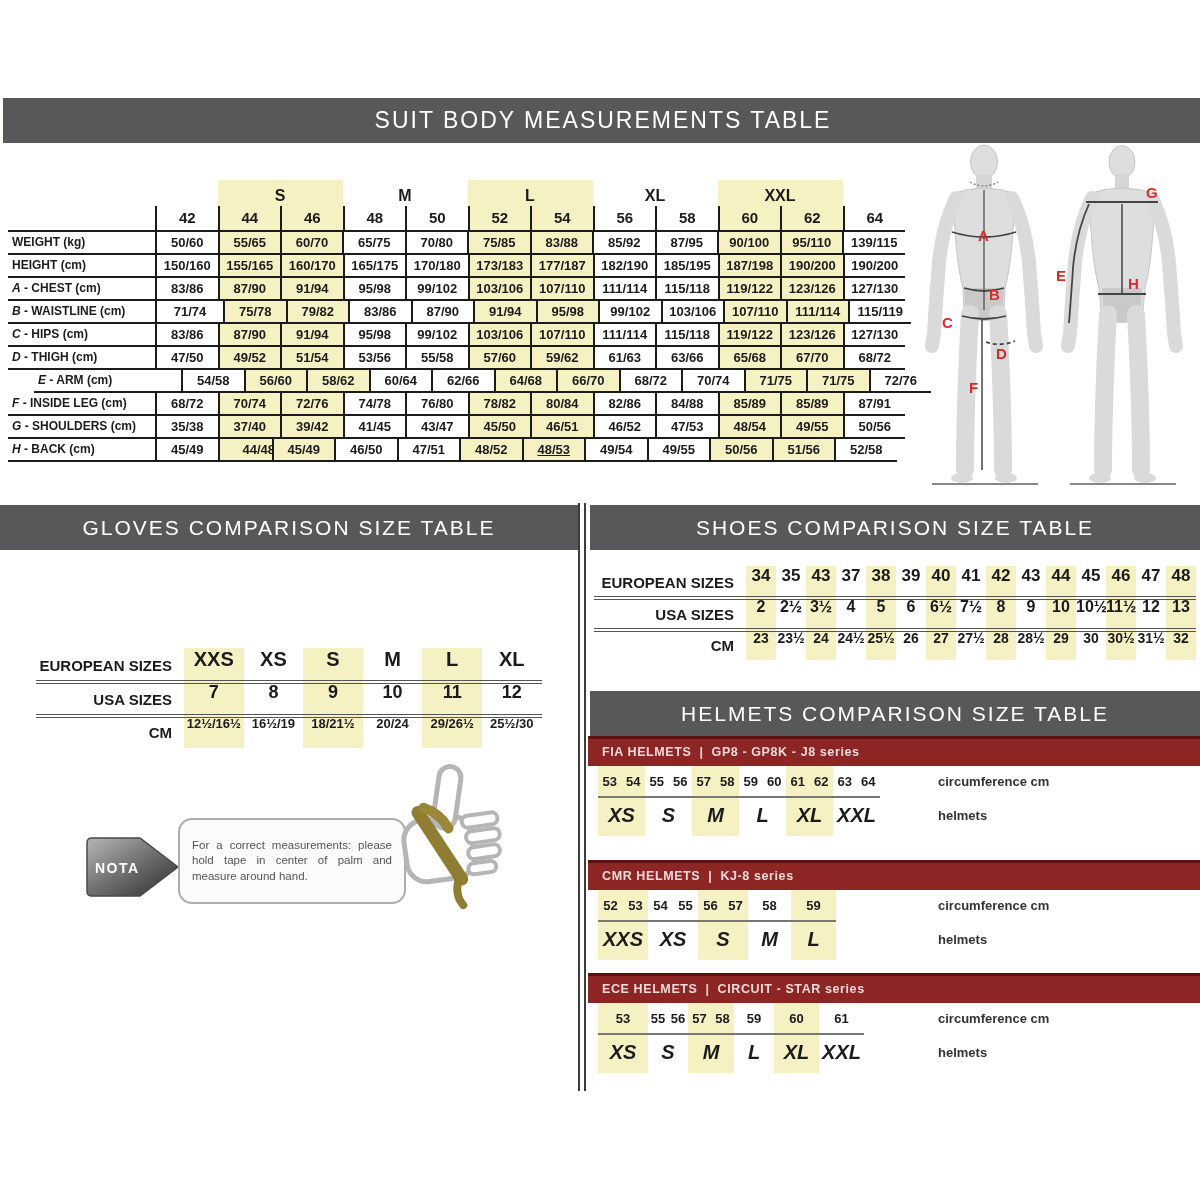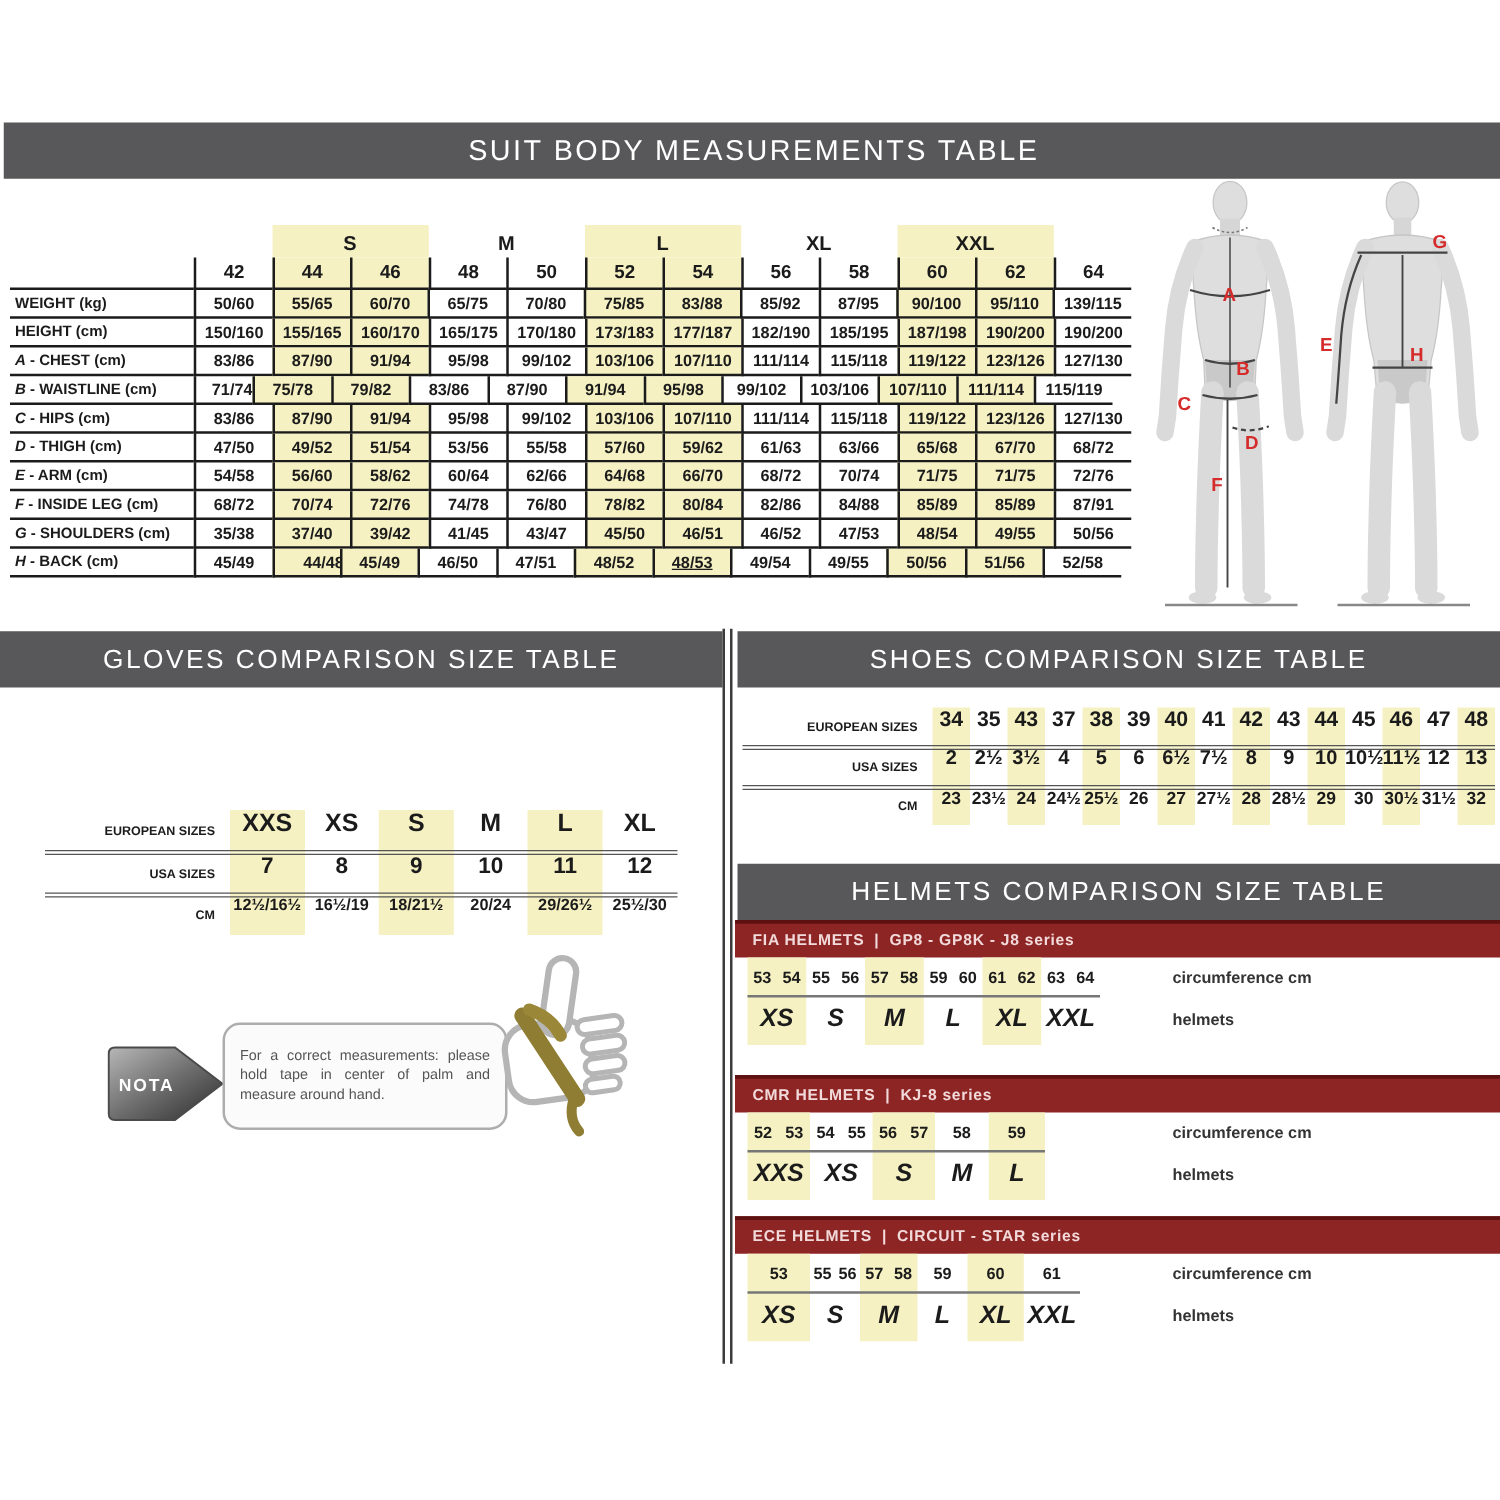--- a/index.html
+++ b/index.html
@@ -17,21 +17,21 @@
   .szc{height:26px;font-weight:700;font-size:15px;line-height:24px;border-left:2px solid #1b1b1b;border-bottom:2px solid #1b1b1b;}
   .dc {height:23px;font-weight:700;font-size:13px;line-height:21px;border-left:2px solid #1b1b1b;border-bottom:2px solid #1b1b1b;}
   .lblc{height:23px;text-align:left;font-weight:700;font-size:12px;line-height:21px;padding-left:4px;
         border-bottom:2px solid #1b1b1b;box-sizing:border-box;flex:none;}
   .lblc i{font-style:italic;}
   .spacer{border:none!important;background:transparent!important;}
   .hl{background:#f5f1c2;}
   
   .minitab{position:absolute;}
   .mrow{display:flex;align-items:center;}
-  .mlabel{box-sizing:border-box;text-align:right;font-weight:700;font-size:10px;padding-right:12px;flex:none;}
+  .mlabel{box-sizing:border-box;text-align:right;font-weight:700;font-size:15px;padding-right:12px;flex:none;}
   .mval{box-sizing:border-box;text-align:center;flex:none;}
   .drule{position:absolute;left:0;right:0;height:4px;border-top:1.5px solid #555;border-bottom:1.5px solid #555;box-sizing:border-box;}
   
   #divider{position:absolute;left:578px;top:503px;width:8px;height:588px;box-sizing:border-box;
            border-left:2px solid #3c3c3c;border-right:2px solid #3c3c3c;}
   
   .hbar{position:absolute;left:588px;width:612px;height:27px;background:#8e2525;border-top:3px solid #5e1111;
         box-sizing:content-box;color:#f2dada;font-weight:700;font-size:12.5px;line-height:26px;
         padding-left:14px;letter-spacing:.6px;width:598px;}
   .hbar .pipe{margin:0 8px;}
@@ -122,21 +122,21 @@
         <div class="scell dc hl" style="width: 62.5px;">103/106</div>
         <div class="scell dc hl" style="width: 62.5px;">107/110</div>
         <div class="scell dc" style="width: 62.5px;">111/114</div>
         <div class="scell dc" style="width: 62.5px;">115/118</div>
         <div class="scell dc hl" style="width: 62.5px;">119/122</div>
         <div class="scell dc hl" style="width: 62.5px;">123/126</div>
         <div class="scell dc" style="width: 62.5px;">127/130</div>
       </div>
       <div class="srow">
         <div class="lblc" style="width: 147px;"><i>B</i> - WAISTLINE (cm)</div>
-        <div class="scell dc" style="width: 47px; text-align: right;">71/74</div>
+        <div class="scell dc" style="width: 68px;">71/74</div>
         <div class="scell dc hl" style="width: 62.5px;">75/78</div>
         <div class="scell dc hl" style="width: 62.5px;">79/82</div>
         <div class="scell dc" style="width: 62.5px;">83/86</div>
         <div class="scell dc" style="width: 62.5px;">87/90</div>
         <div class="scell dc hl" style="width: 62.5px;">91/94</div>
         <div class="scell dc hl" style="width: 62.5px;">95/98</div>
         <div class="scell dc" style="width: 62.5px;">99/102</div>
         <div class="scell dc" style="width: 62.5px;">103/106</div>
         <div class="scell dc hl" style="width: 62.5px;">107/110</div>
         <div class="scell dc hl" style="width: 62.5px;">111/114</div>
@@ -166,21 +166,21 @@
         <div class="scell dc" style="width: 62.5px;">55/58</div>
         <div class="scell dc hl" style="width: 62.5px;">57/60</div>
         <div class="scell dc hl" style="width: 62.5px;">59/62</div>
         <div class="scell dc" style="width: 62.5px;">61/63</div>
         <div class="scell dc" style="width: 62.5px;">63/66</div>
         <div class="scell dc hl" style="width: 62.5px;">65/68</div>
         <div class="scell dc hl" style="width: 62.5px;">67/70</div>
         <div class="scell dc" style="width: 62.5px;">68/72</div>
       </div>
       <div class="srow">
-        <div class="lblc" style="width: 147px;"><i>E</i> - ARM (cm)</div>
+        <div class="lblc" style="width: 147px; margin-left: 26px;"><i>E</i> - ARM (cm)</div>
         <div class="scell dc" style="width: 62.5px;">54/58</div>
         <div class="scell dc hl" style="width: 62.5px;">56/60</div>
         <div class="scell dc hl" style="width: 62.5px;">58/62</div>
         <div class="scell dc" style="width: 62.5px;">60/64</div>
         <div class="scell dc" style="width: 62.5px;">62/66</div>
         <div class="scell dc hl" style="width: 62.5px;">64/68</div>
         <div class="scell dc hl" style="width: 62.5px;">66/70</div>
         <div class="scell dc" style="width: 62.5px;">68/72</div>
         <div class="scell dc" style="width: 62.5px;">70/74</div>
         <div class="scell dc hl" style="width: 62.5px;">71/75</div>

